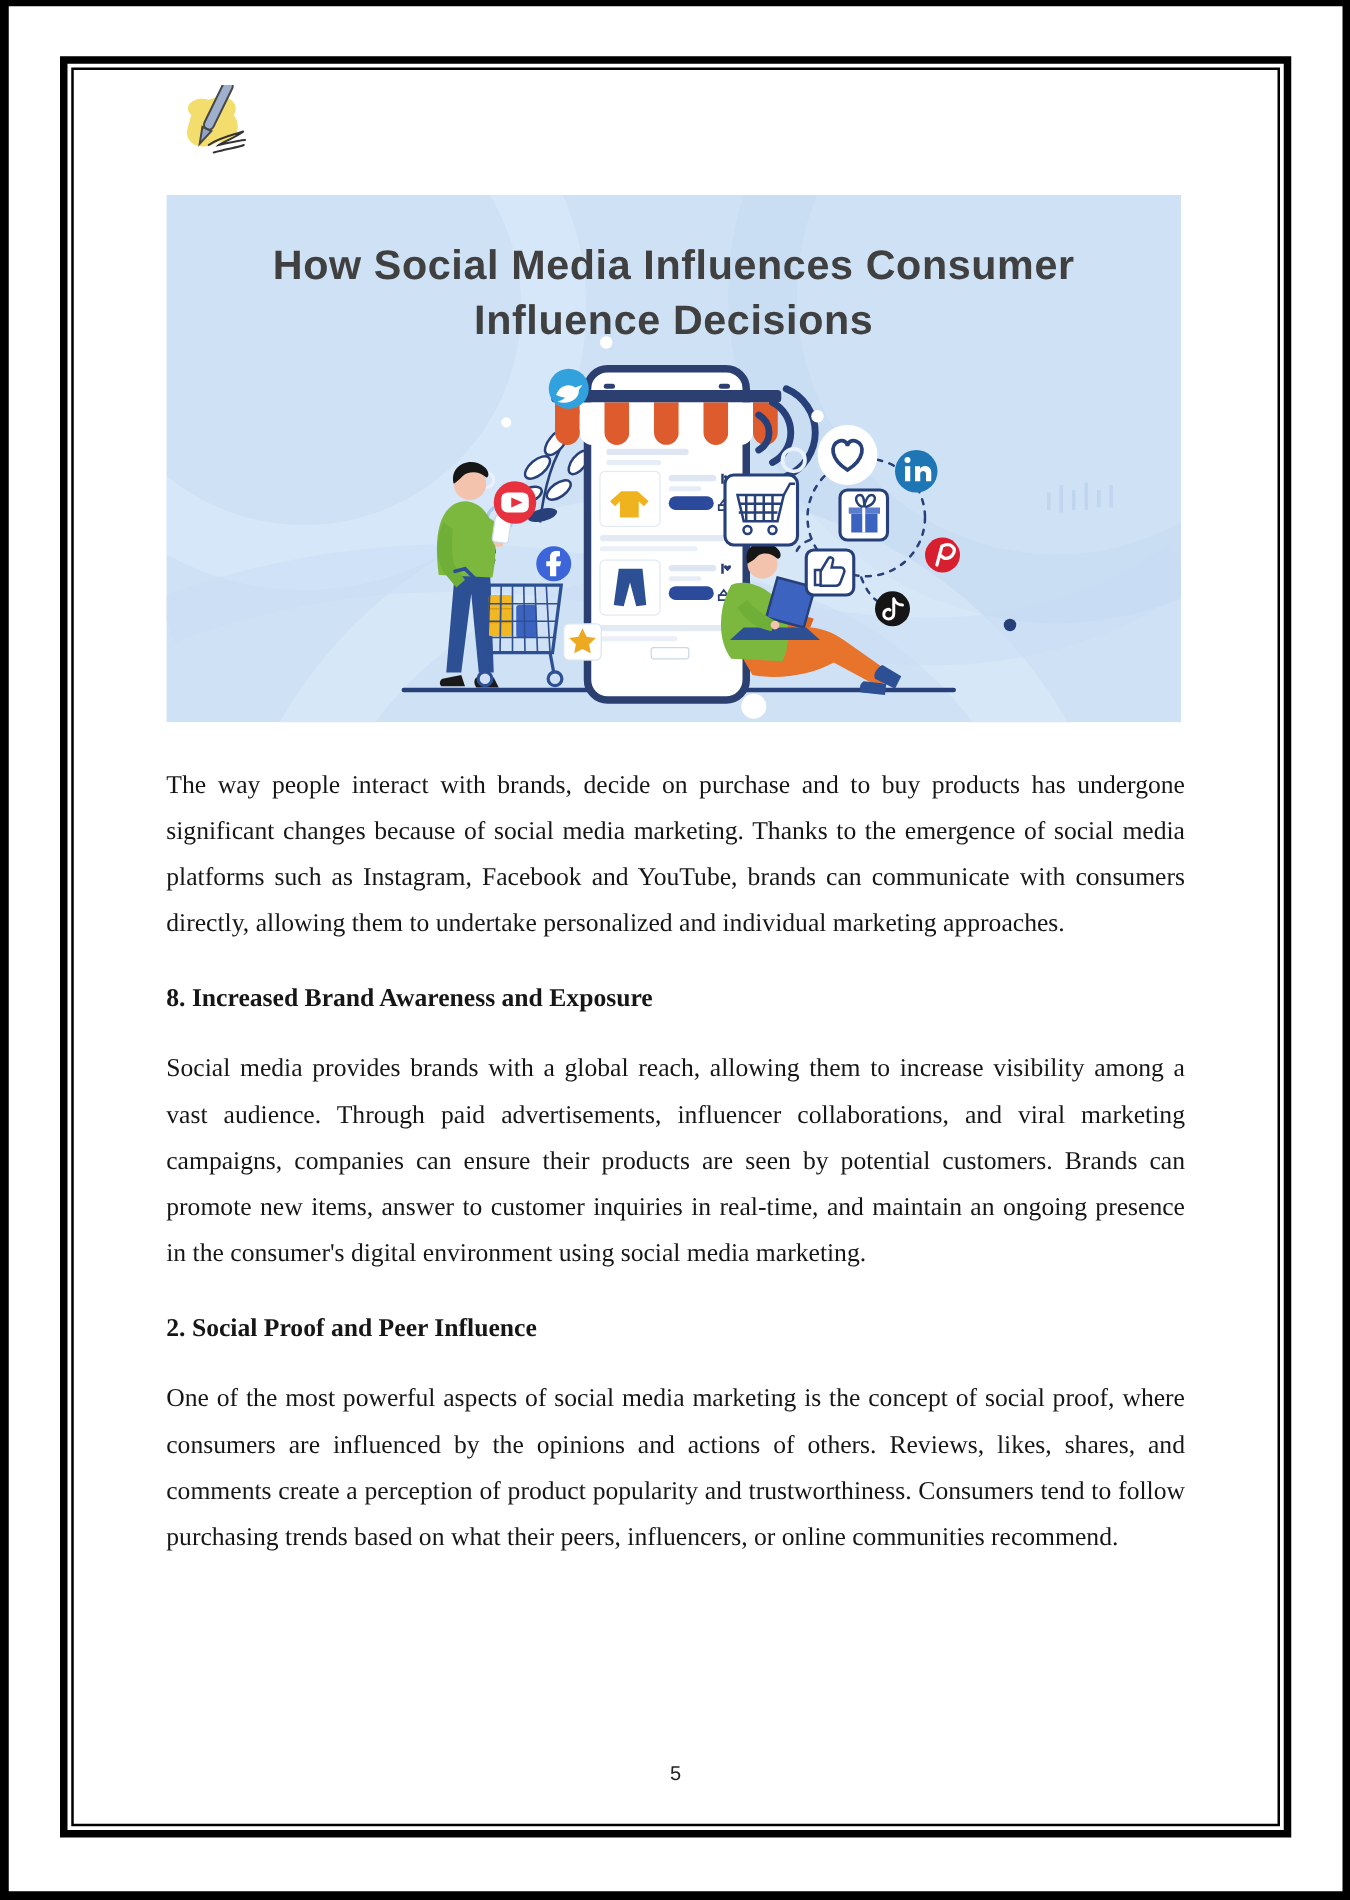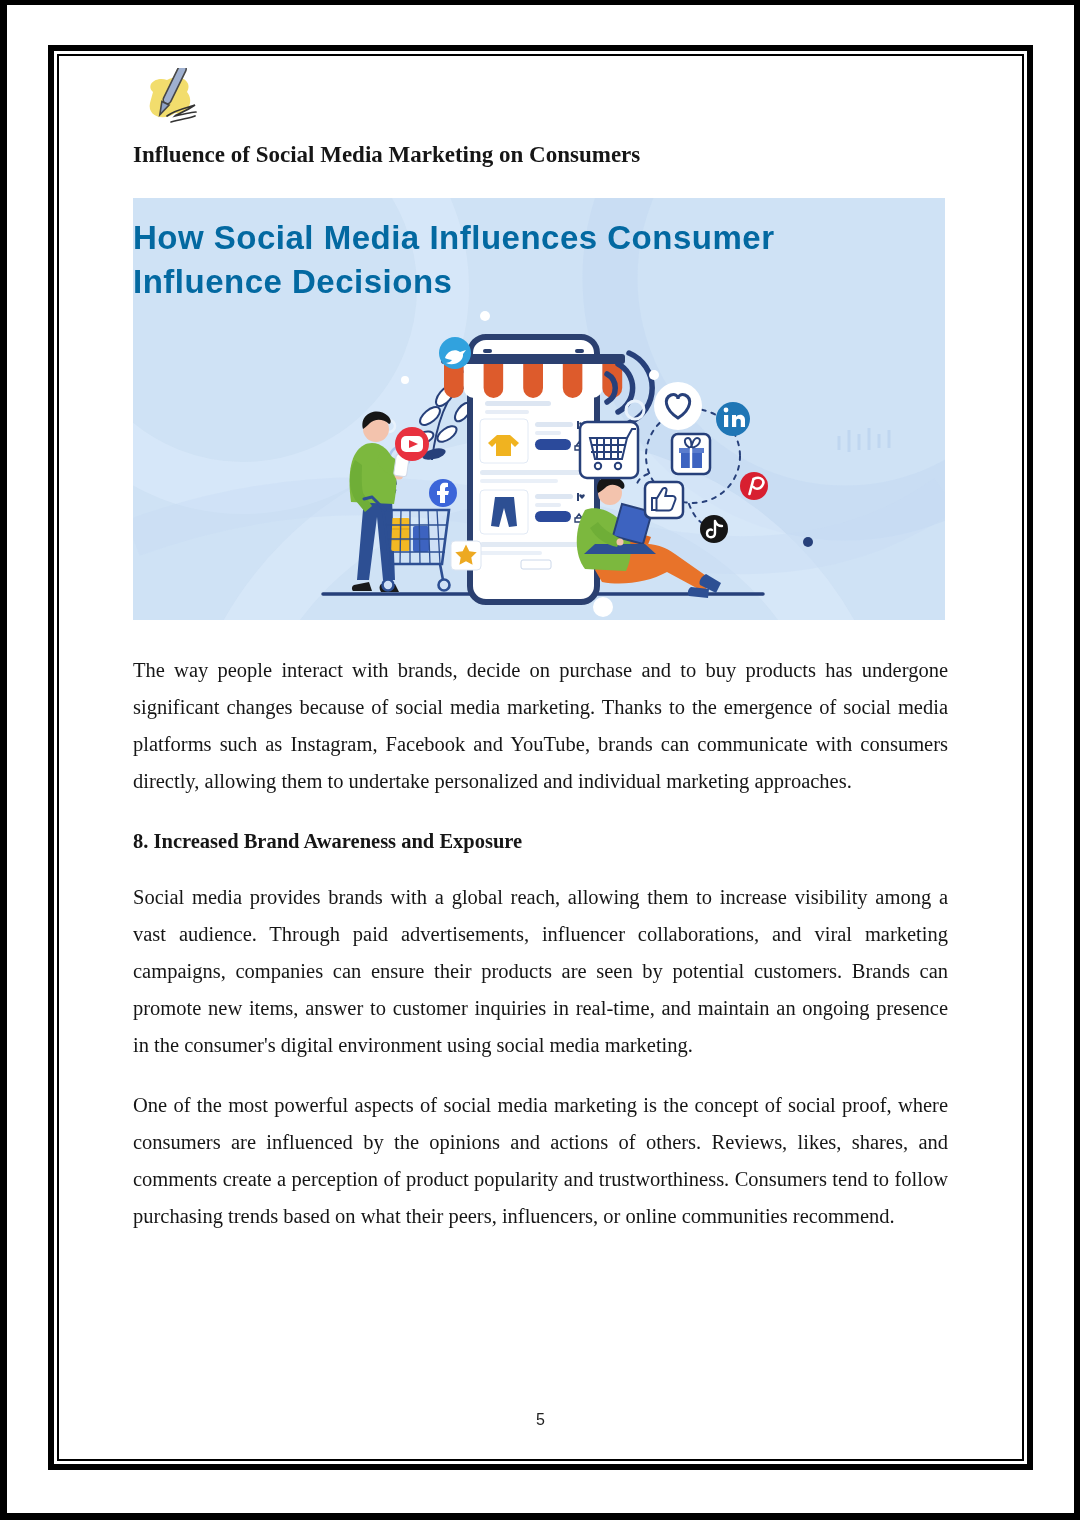--- a/index.html
+++ b/index.html
@@ -7,23 +7,23 @@
        font-family:"Liberation Serif",serif;color:#161616;}
   .sheet{position:absolute;left:7px;top:5px;right:6px;bottom:7px;background:#fff;}
   .border-frame{position:absolute;left:41px;top:40px;right:41px;bottom:43px;
        border:6px solid #000;padding:3px;box-sizing:border-box;}
   .border-inner{width:100%;height:100%;box-sizing:border-box;border:2px solid #000;
        position:relative;padding:8px 74px 0;overflow:hidden;}
   .pen-icon{display:block;margin:4px 0 0 4px;}
   h1.doc-title{font-size:23px;line-height:30px;font-weight:bold;margin:12px 0 0 0;}
   .figure{position:relative;width:812px;height:422px;margin:28px 0 32px;overflow:hidden;}
   .figure svg{position:absolute;left:0;top:0;}
-  .fig-title{position:absolute;left:0;right:0;top:18px;text-align:left;
+  .fig-title{position:absolute;left:0;right:0;top:34px;text-align:center;
        font-family:"Liberation Sans",sans-serif;font-weight:bold;font-size:33px;
-       line-height:44px;color:#0369a1;letter-spacing:0.5px;}
+       line-height:44px;color:#404040;letter-spacing:0.5px;}
   .bodytext{font-size:20.5px;line-height:37px;text-align:justify;}
   .bodytext p{margin:16px 0 23px 0;}
   h3.sec{font-size:20.5px;line-height:37px;font-weight:bold;margin:0 0 19px 0;text-align:left;}
   .page-num{position:absolute;left:0;right:0;bottom:30px;text-align:center;
        font-family:"Liberation Sans",sans-serif;font-size:16px;color:#222;}
 </style>
 </head>
 <body>
 
 <div class="sheet">
@@ -32,21 +32,20 @@
 
       <svg class="pen-icon" width="66" height="60" viewBox="0 0 66 60">
         <path d="M16,24 C8,16 20,8 30,12 C44,5 56,14 50,24 C58,34 50,48 38,45 C26,54 10,48 13,35 Z" fill="#f2dd6d"></path>
         <g transform="rotate(26 32 28)">
           <rect x="28" y="-6" width="8" height="42" rx="4" fill="#9fb0cf" stroke="#474747" stroke-width="1.6"></rect>
           <path d="M28,36 h8 l-4,13 z" fill="#8fa3c8" stroke="#474747" stroke-width="1.6"></path>
         </g>
         <path d="M30,48 C40,41 54,39 58,37 C48,44 40,46 38,48 C47,46 56,44 59,44 M34,54 C44,51 54,50 58,48" fill="none" stroke="#333" stroke-width="1.7" stroke-linecap="round"></path>
       </svg>
 
-      <h1 class="doc-title">Influence of Social Media Marketing on Consumers</h1>
 
       <div class="figure">
         <svg width="812" height="422" viewBox="0 0 812 422">
 
           <rect width="812" height="422" fill="#cfe2f5"></rect>
           <g>
             <circle cx="110" cy="90" r="200" fill="none" stroke="#ddebfb" stroke-width="52" opacity="0.55"></circle>
             <circle cx="712" cy="80" r="235" fill="none" stroke="#c2d8f1" stroke-width="55" opacity="0.45"></circle>
             <circle cx="406" cy="600" r="330" fill="none" stroke="#ddebfb" stroke-width="64" opacity="0.5"></circle>
             <path d="M0,340 Q210,262 440,330 T812,296" stroke="#c6dbf3" stroke-width="38" fill="none" opacity="0.35"></path>
@@ -241,19 +240,20 @@
         <div class="fig-title">
           <div>How Social Media Influences Consumer</div>
           <div>Influence Decisions</div>
         </div>
       </div>
 
       <div class="bodytext">
         <p>The way people interact with brands, decide on purchase and to buy products has undergone significant changes because of social media marketing. Thanks to the emergence of social media platforms such as Instagram, Facebook and YouTube, brands can communicate with consumers directly, allowing them to undertake personalized and individual marketing approaches.</p>
         <h3 class="sec">8. Increased Brand Awareness and Exposure</h3>
         <p>Social media provides brands with a global reach, allowing them to increase visibility among a vast audience. Through paid advertisements, influencer collaborations, and viral marketing campaigns, companies can ensure their products are seen by potential customers. Brands can promote new items, answer to customer inquiries in real-time, and maintain an ongoing presence in the consumer's digital environment using social media marketing.</p>
+        <h3 class="sec">2. Social Proof and Peer Influence</h3>
         <p>One of the most powerful aspects of social media marketing is the concept of social proof, where consumers are influenced by the opinions and actions of others. Reviews, likes, shares, and comments create a perception of product popularity and trustworthiness. Consumers tend to follow purchasing trends based on what their peers, influencers, or online communities recommend.</p>
       </div>
 
       <div class="page-num">5</div>
     </div>
   </div>
 </div>
 
 </body></html>

